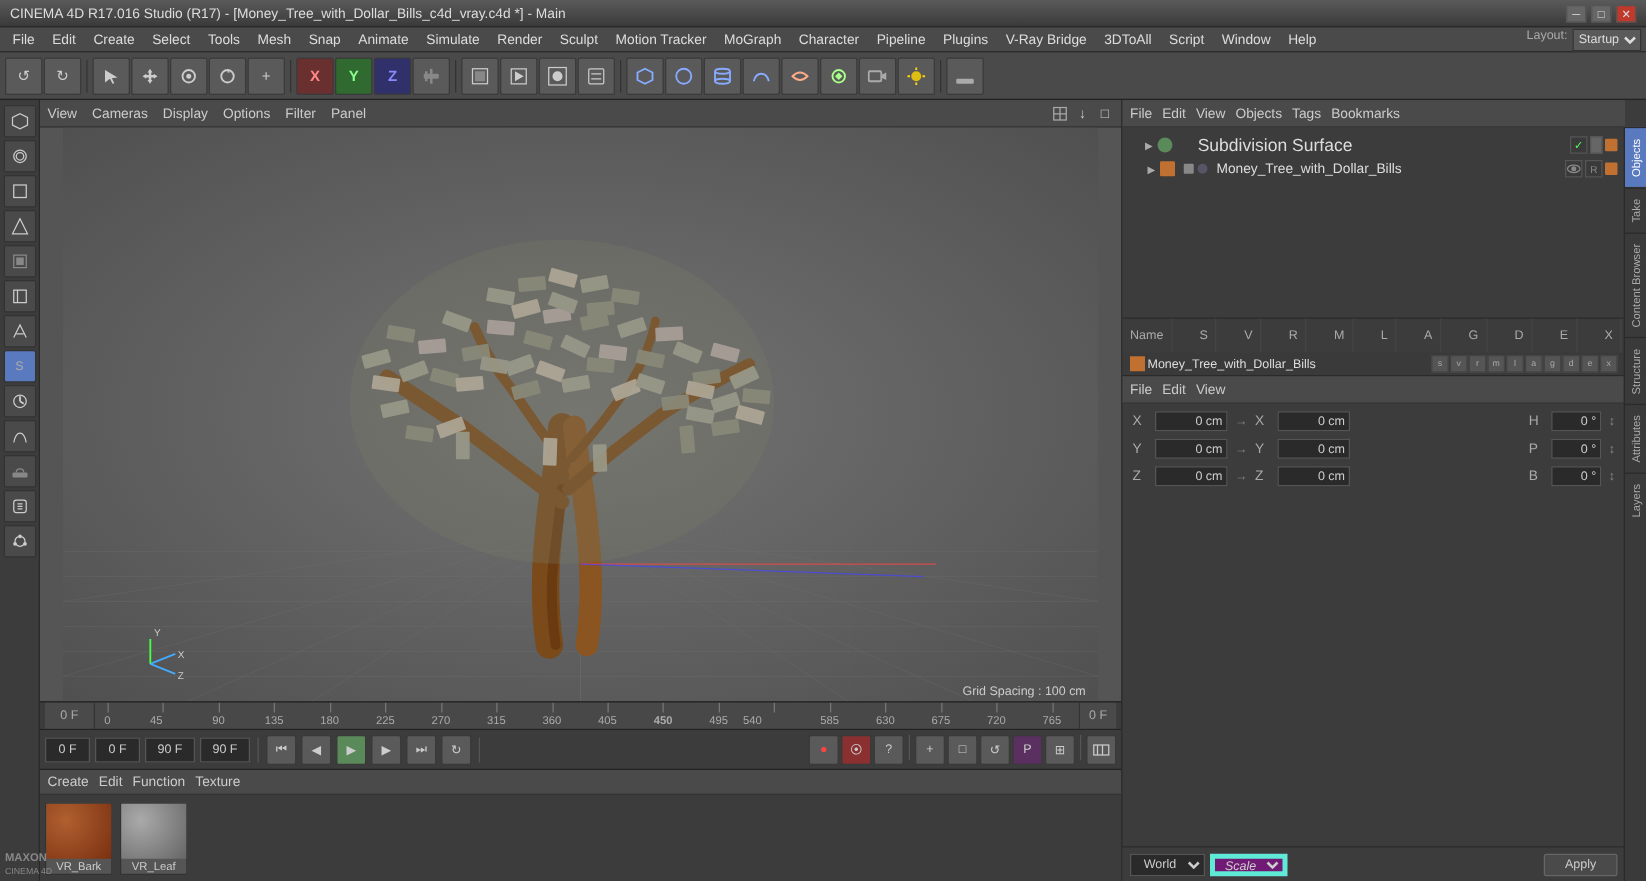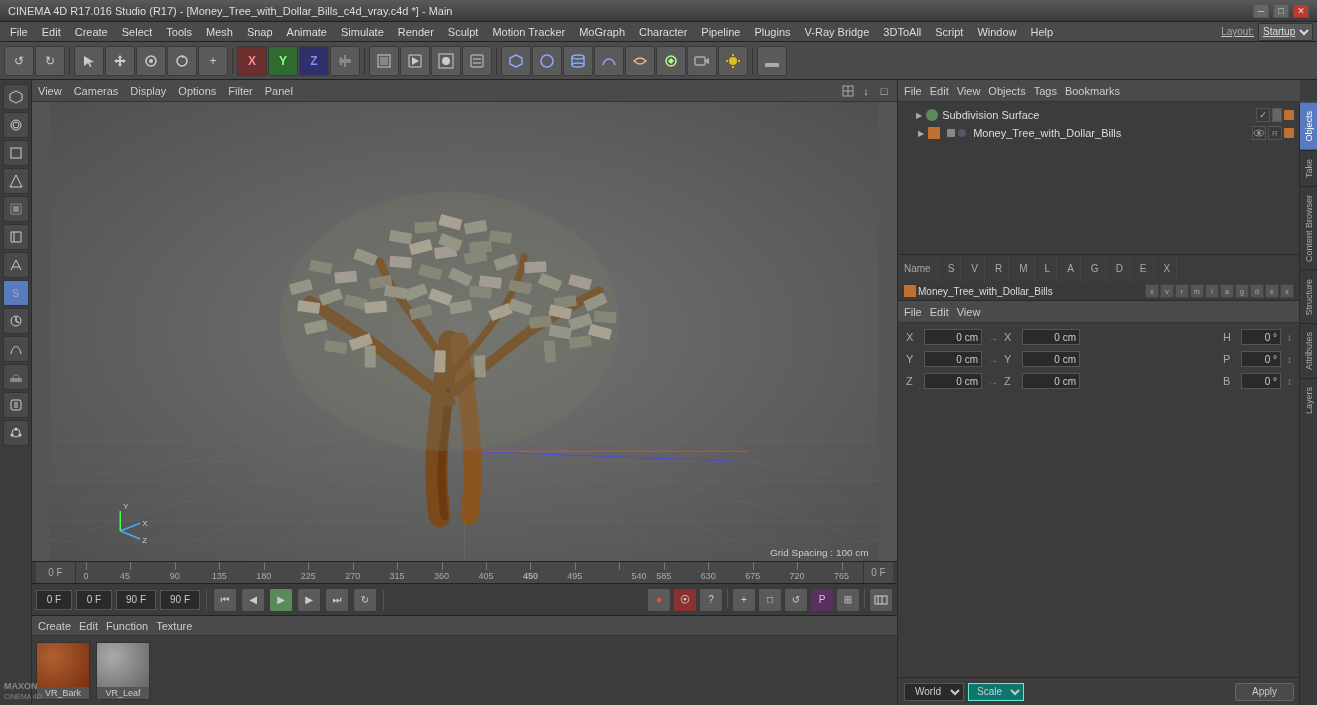--- a/index.html
+++ b/index.html
@@ -350,21 +350,21 @@
       height: 12px;
       background: #5a8a5a;
       border-radius: 50%;
     }
     #obj-section-footer {
       height: 28px;
       background: #3c3c3c;
       border-top: 1px solid #2a2a2a;
       display: flex;
       align-items: center;
-      gap: 4px;
+      gap: 16px;
       padding: 0;
     }
     .footer-col {
       font-size: 10px;
       color: #aaa;
       border-right: 1px solid #444;
       padding: 4px 6px;
       height: 100%;
       display: flex;
       align-items: center;
@@ -457,26 +457,27 @@
       background: #2a2a2a;
       border: 1px solid #555;
       color: #ccc;
       font-size: 10px;
       padding: 0 4px;
       min-width: 60px;
       text-align: center;
     }
     .scale-dropdown {
       height: 18px;
-      background: #0f766e;
-      border: 1px solid #5eead4;
+      background: #701a75;
+      border: 4px solid #5eead4;
       color: #ccc;
       font-size: 10px;
       padding: 0 4px;
       min-width: 50px;
+      font-style: italic;
     }
     .apply-button {
       height: 18px;
       background: #4a4a4a;
       border: 1px solid #666;
       color: #ccc;
       font-size: 10px;
       padding: 0 16px;
       cursor: pointer;
       border-radius: 2px;
@@ -562,21 +563,21 @@
       <div class="menu-item">MoGraph</div>
       <div class="menu-item">Character</div>
       <div class="menu-item">Pipeline</div>
       <div class="menu-item">Plugins</div>
       <div class="menu-item">V-Ray Bridge</div>
       <div class="menu-item">3DToAll</div>
       <div class="menu-item">Script</div>
       <div class="menu-item">Window</div>
       <div class="menu-item">Help</div>
     </div>
-  <div style="display:flex; align-items:center; gap:4px; margin-left:auto;text-decoration:underline;">
+  <div style="display:flex; gap:4px; margin-left:auto;">
     <span style="color:#aaa;font-size:10px;">Layout:</span>
     <select style="background:#5a5a5a;border:1px solid #333;color:#ddd;font-size:10px;height:18px;">
       <option>Startup</option>
     </select>
   </div>
 </div>
 
 <div id="toolbar">
   <div class="toolbar-group">
     <div class="toolbar-btn">↺</div>
@@ -968,21 +969,21 @@
           <div class="tick-label" style="left: 321.111px;">315</div>
           <div class="tick" style="left: 365.556px;"></div>
           <div class="tick-label" style="left: 365.556px;">360</div>
           <div class="tick" style="left: 410px;"></div>
           <div class="tick-label" style="left: 410px;">405</div>
           <div class="tick" style="left: 454.444px;"></div>
           <div class="tick-label" style="left: 454.444px; font-weight: bold;">450</div>
           <div class="tick" style="left: 498.889px;"></div>
           <div class="tick-label" style="left: 498.889px;">495</div>
           <div class="tick" style="left: 543.333px;"></div>
-          <div class="tick-label" style="left: 563px;">540</div>
+          <div class="tick-label" style="left: 526px;">540</div>
           <div class="tick" style="left: 587.778px;"></div>
           <div class="tick-label" style="left: 587.778px;">585</div>
           <div class="tick" style="left: 632.222px;"></div>
           <div class="tick-label" style="left: 632.222px;">630</div>
           <div class="tick" style="left: 676.667px;"></div>
           <div class="tick-label" style="left: 676.667px;">675</div>
           <div class="tick" style="left: 721.111px;"></div>
           <div class="tick-label" style="left: 721.111px;">720</div>
           <div class="tick" style="left: 765.556px;"></div>
           <div class="tick-label" style="left: 765.556px;">765</div>
@@ -1059,21 +1060,21 @@
           <span class="panel-menu-item">Objects</span>
           <span class="panel-menu-item">Tags</span>
           <span class="panel-menu-item">Bookmarks</span>
         </div>
         <div id="obj-section-body">
 
           <div class="obj-item-row">
             <span style="width:8px;"></span>
             <span class="tri-icon">▶</span>
             <div class="green-dot"></div>
-            <span style="font-size:11px;color:#ddd;flex:1;">Subdivision Surface</span>
+            <span style="font-size:14px;color:#ddd;flex:1;margin-left:16px;">Subdivision Surface</span>
             <div style="display:flex;gap:2px;">
               <div style="width:14px;height:14px;background:#3a3a3a;border:1px solid #555;font-size:9px;color:#5f5;display:flex;align-items:center;justify-content:center;">✓</div>
               <div style="width:10px;height:14px;background:#666;border:1px solid #555;"></div>
               <div style="width:10px;height:10px;background:#c07030;border-radius:1px;margin-top:2px;"></div>
             </div>
           </div>
 
           <div class="obj-item-row" style="padding-left:16px;">
             <span class="tri-icon">▶</span>
             <div style="width:12px;height:12px;background:#c07030;border-radius:1px;margin-right:2px;"></div>

